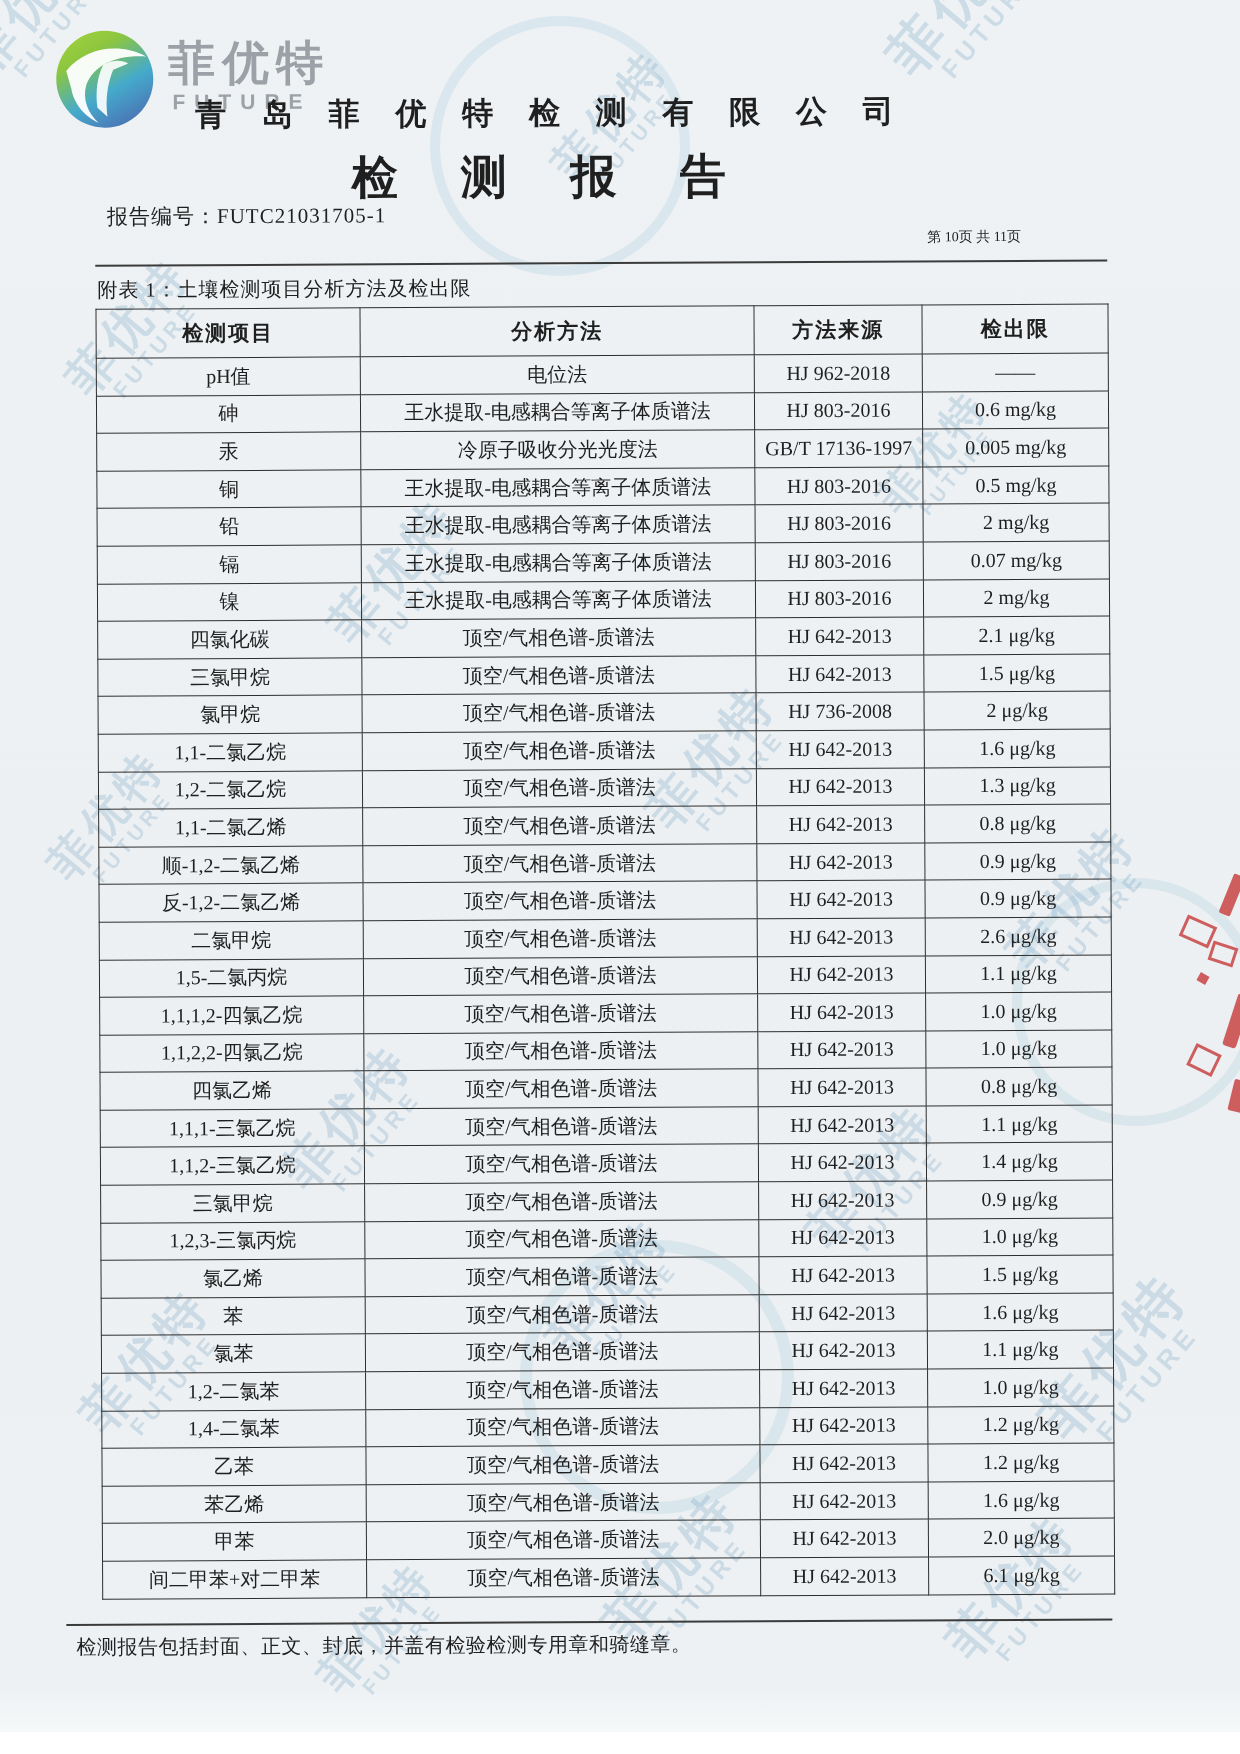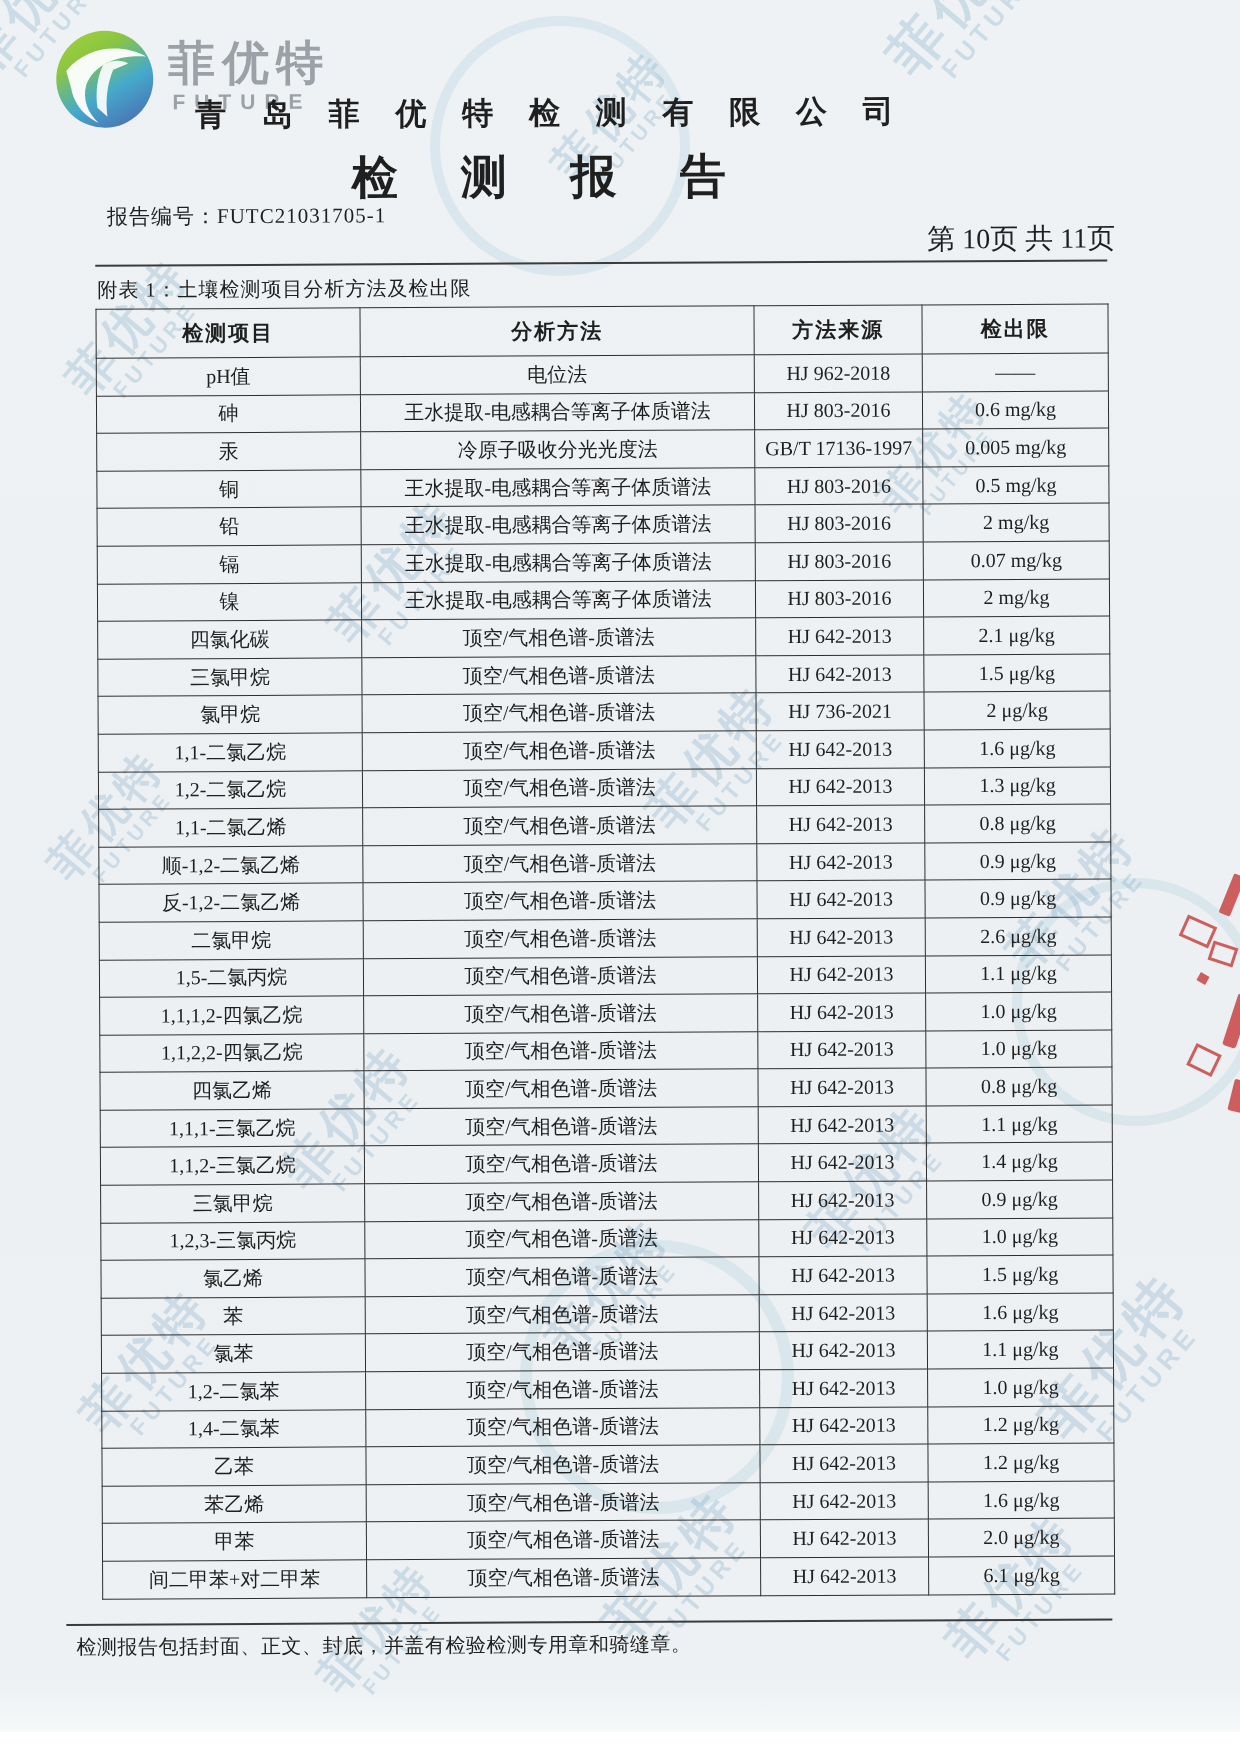--- a/index.html
+++ b/index.html
@@ -30,21 +30,21 @@
         font-family:"Liberation Sans","DejaVu Sans",sans-serif; }
   .logo-en { position:absolute; left:176px; top:88px; font-size:21px; font-weight:bold;
         letter-spacing:9px; color:#9ba1a7;
         font-family:"Liberation Sans","DejaVu Sans",sans-serif; }
   
   .company-name { position:absolute; left:0; width:1110px; top:92px; text-align:center;
         font-size:31px; font-weight:bold; letter-spacing:14px; white-space:nowrap; }
   .report-title { position:absolute; left:0; width:1110px; top:146px; text-align:center;
         font-size:46px; font-weight:bold; letter-spacing:26px; white-space:nowrap; }
   .report-no { position:absolute; left:110px; top:200px; font-size:21px; letter-spacing:1px; }
-  .page-info { position:absolute; left:930px; top:222px; font-size:28px; }
+  .page-info { position:absolute; left:930px; top:230px; font-size:14px; }
   .header-rule { position:absolute; left:98px; top:262px; width:1012px; height:2px; background:#3b3b3b; }
   .table-caption { position:absolute; left:100px; top:274px; font-size:20px; letter-spacing:1px; }
   
   table.methods { position:absolute; left:98px; top:306px; width:1012px;
         border-collapse:collapse; table-layout:fixed; }
   table.methods th, table.methods td {
         border:1.4px solid #2e2e2e; text-align:center; vertical-align:middle;
         padding:0 2px; overflow:hidden; white-space:nowrap; }
   table.methods thead th { height:48px; font-size:21px; font-weight:bold; letter-spacing:2px; }
   table.methods tbody td { height:36.6px; font-size:20px; }
@@ -228,21 +228,21 @@
           </tr>
           <tr>
             <td>三氯甲烷</td>
             <td>顶空/气相色谱-质谱法</td>
             <td>HJ 642-2013</td>
             <td>1.5 μg/kg</td>
           </tr>
           <tr>
             <td>氯甲烷</td>
             <td>顶空/气相色谱-质谱法</td>
-            <td>HJ 736-2021</td>
+            <td>HJ 736-2008</td>
             <td>2 μg/kg</td>
           </tr>
           <tr>
             <td>1,1-二氯乙烷</td>
             <td>顶空/气相色谱-质谱法</td>
             <td>HJ 642-2013</td>
             <td>1.6 μg/kg</td>
           </tr>
           <tr>
             <td>1,2-二氯乙烷</td>

